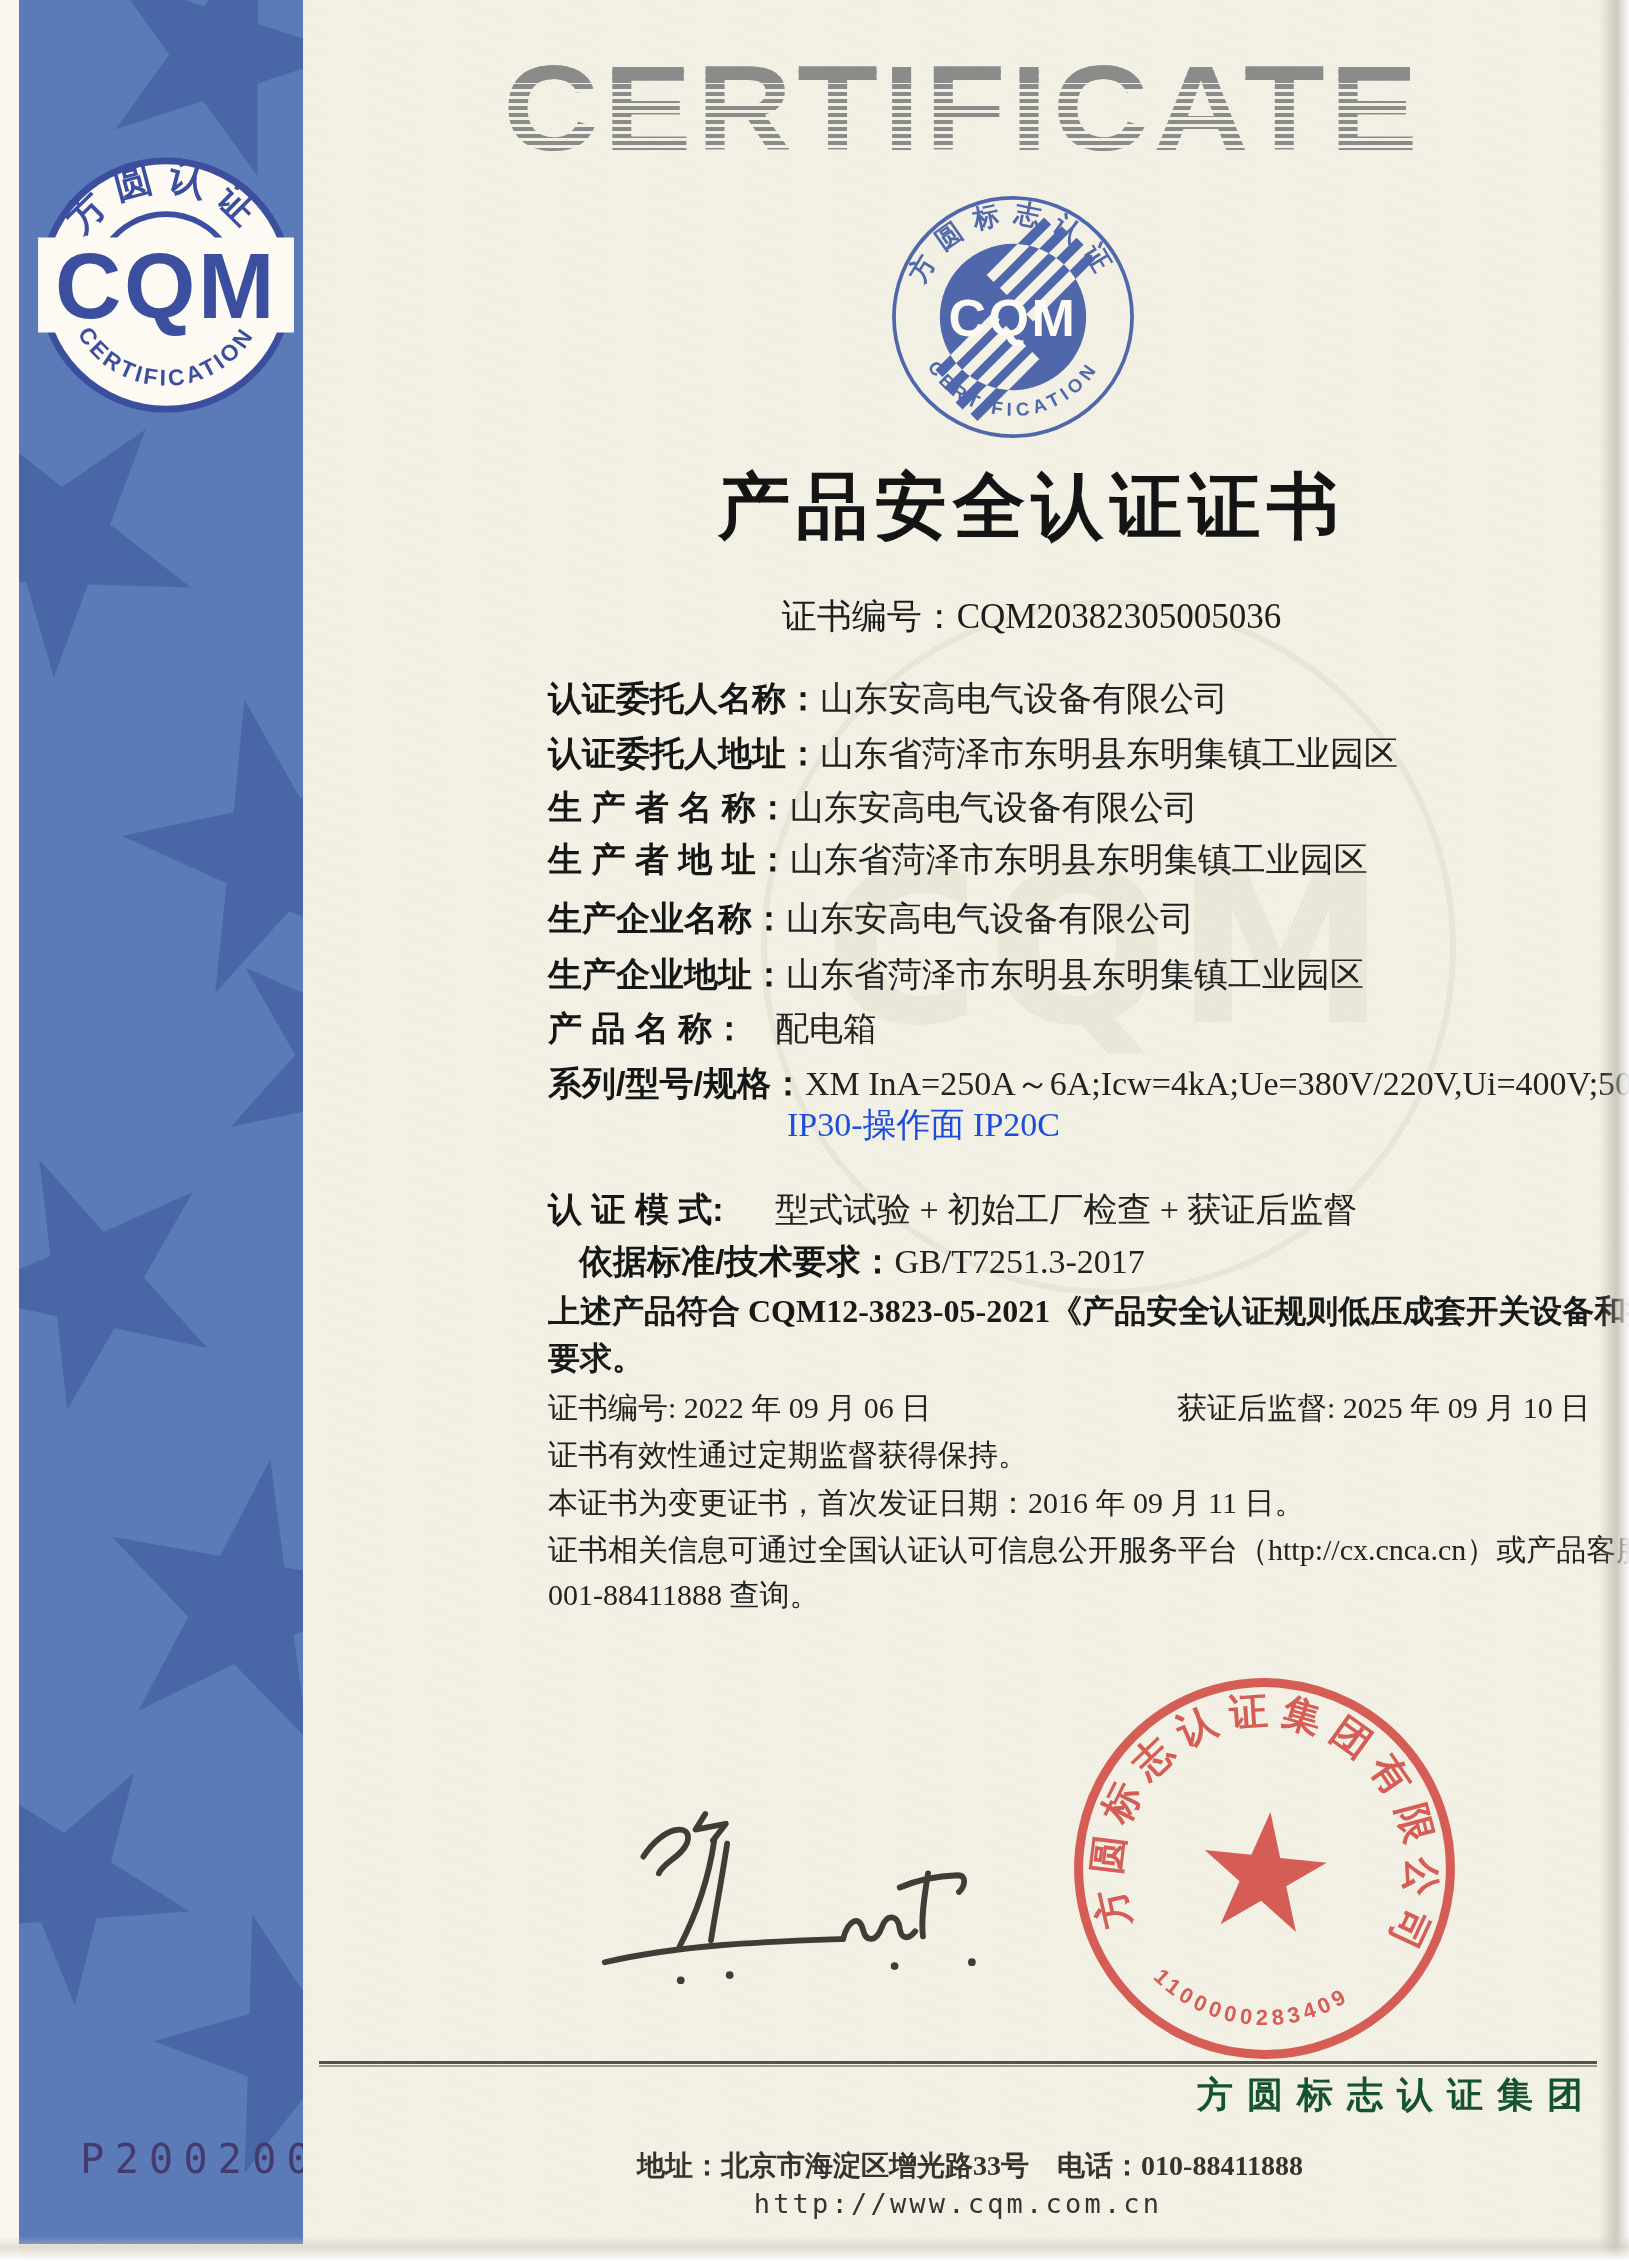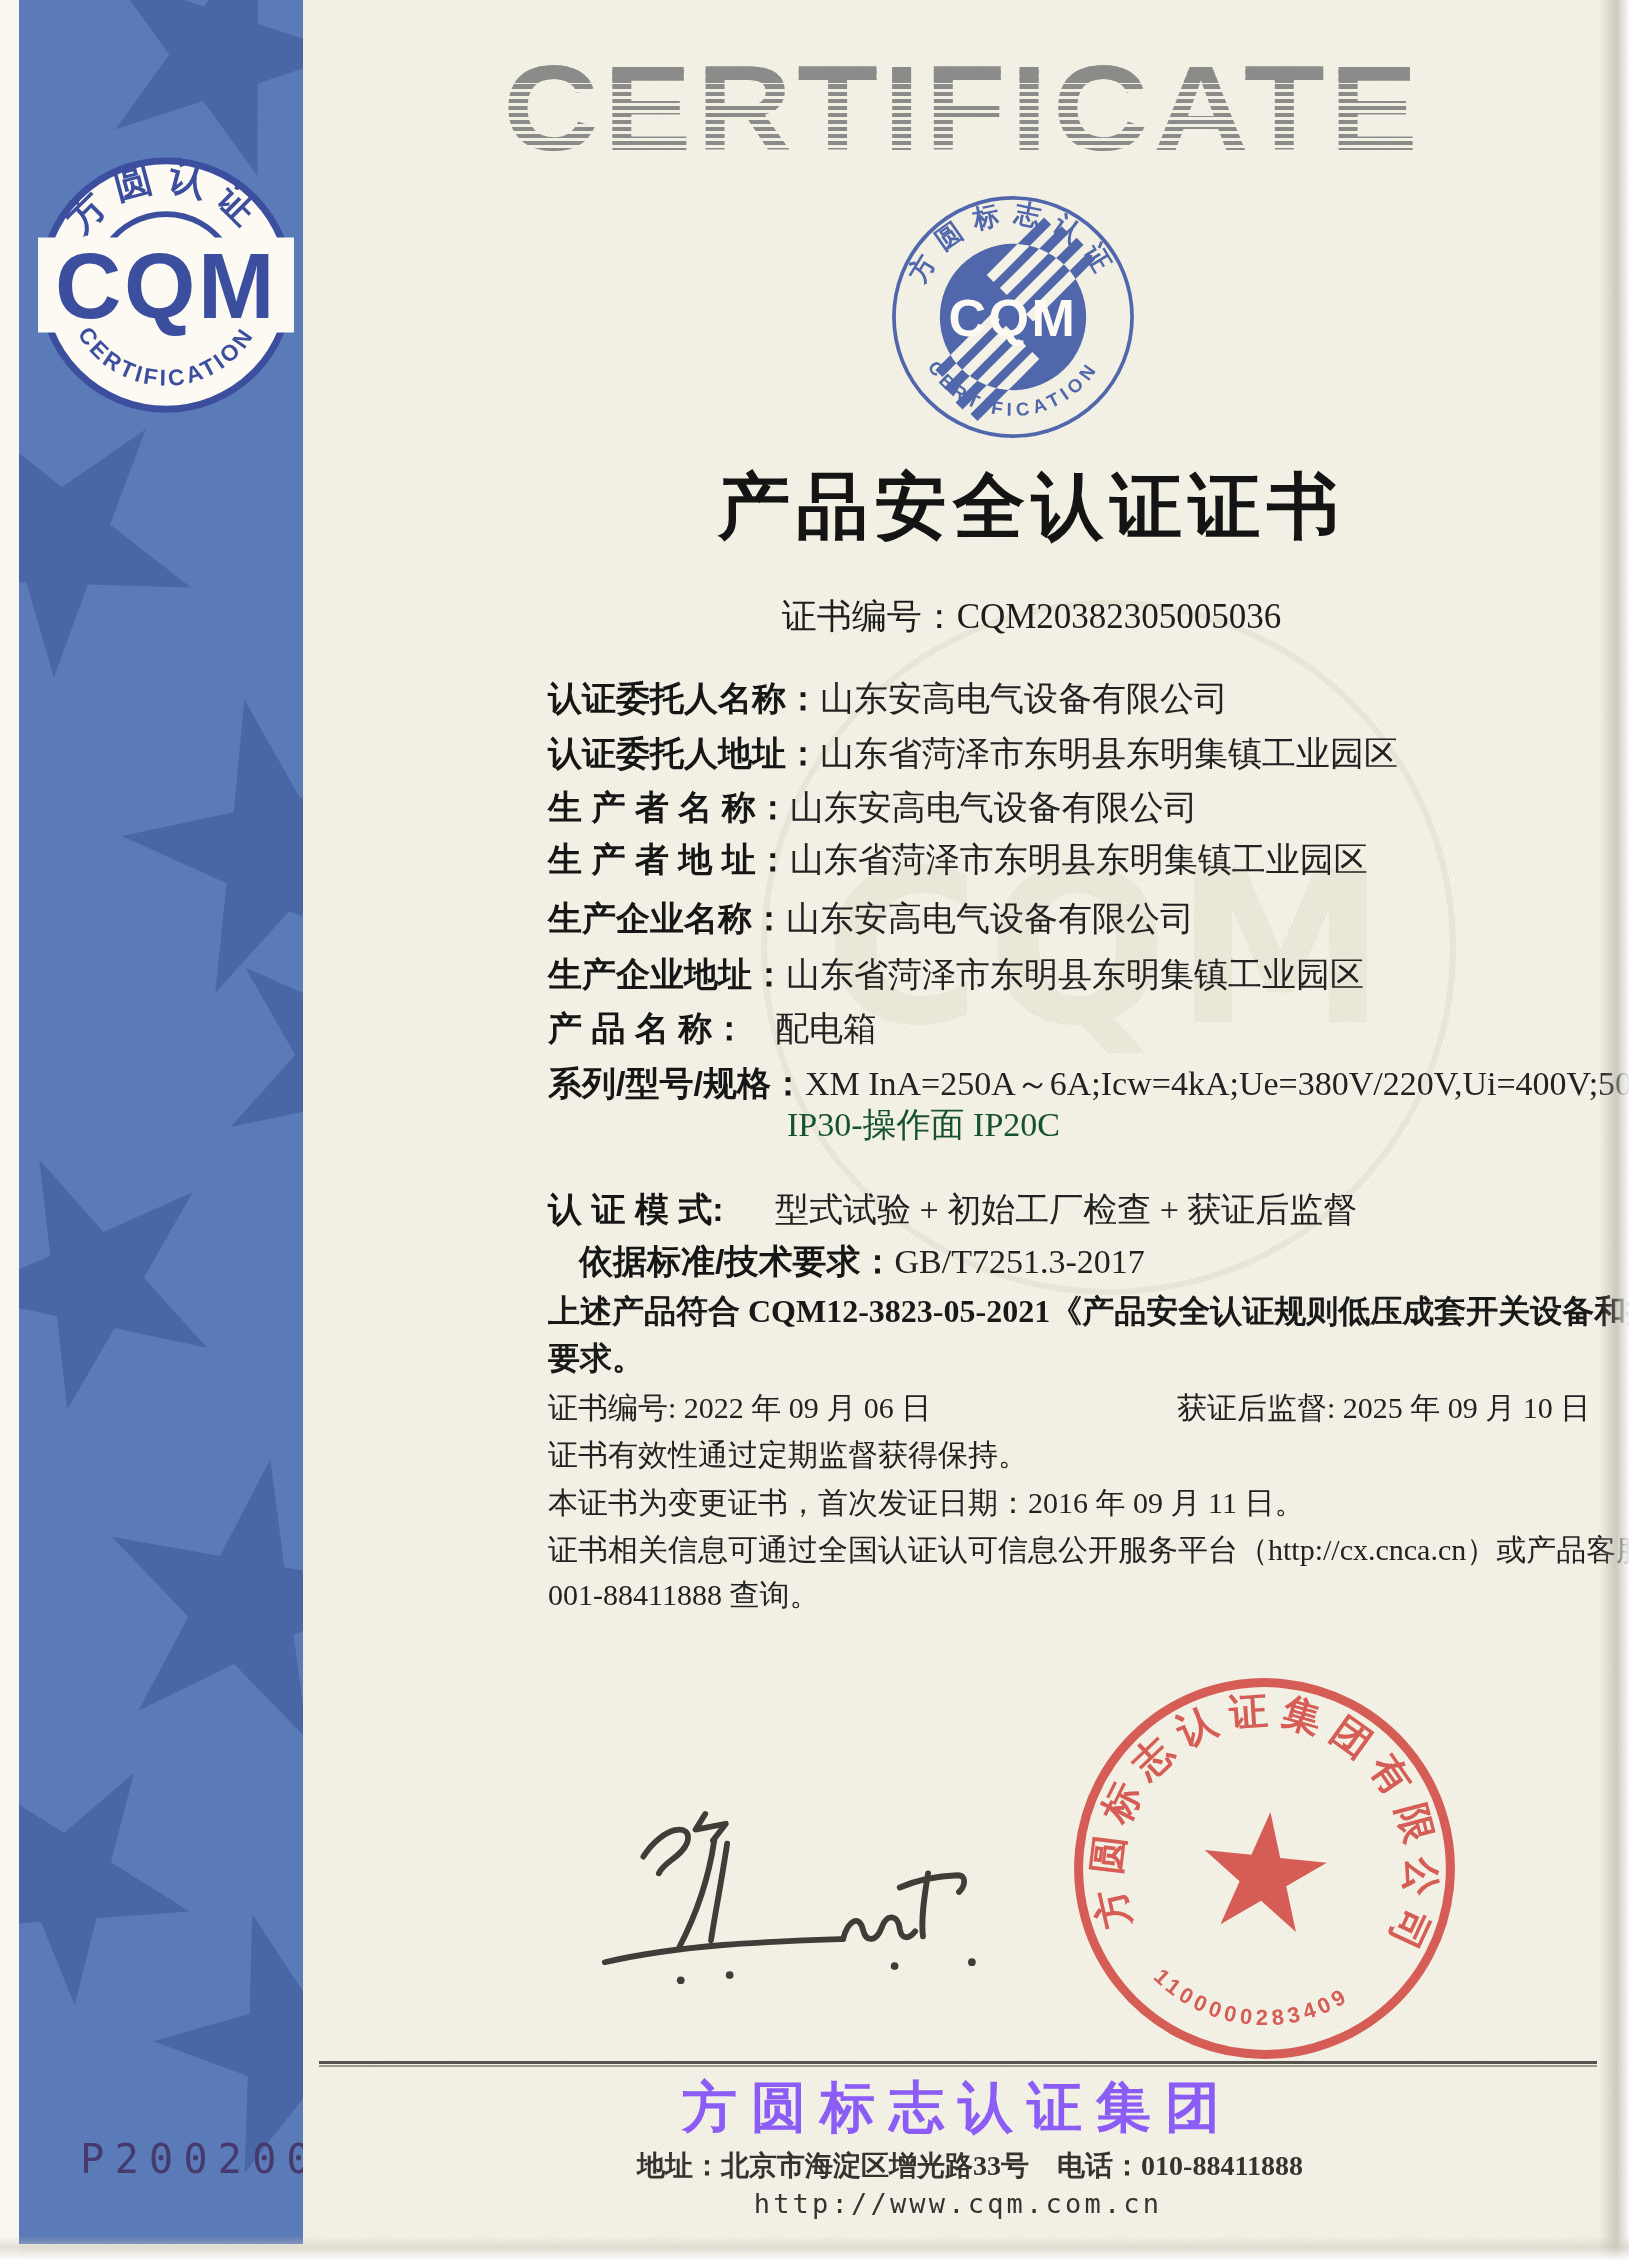--- a/index.html
+++ b/index.html
@@ -35,31 +35,31 @@
   
   .title{left:548px;top:459px;width:967px;text-align:center;
     font-size:72px;font-weight:900;letter-spacing:6.4px;color:#141414;white-space:nowrap;}
   .certno{left:548px;top:593px;width:967px;text-align:center;font-size:35px;color:#1d1d1d;white-space:nowrap;}
   .certno .lbl{font-family:"Liberation Sans","DejaVu Sans",sans-serif;font-weight:400;}
   .frow{left:548px;white-space:nowrap;font-size:34px;}
   .flabel{display:inline-block;min-width:227px;font-family:"Liberation Sans","DejaVu Sans",sans-serif;
     font-weight:700;font-size:34px;color:#161616;}
   .flabel.wide{min-width:300px;margin-left:31px;}
   .fvalue{font-size:34px;color:#222;}
-  .spec2{left:787px;font-size:34px;color:#14532d;white-space:nowrap;}
+  .spec2{left:787px;font-size:34px;color:#1d4ed8;white-space:nowrap;}
   .comp{left:548px;font-size:32px;font-weight:700;color:#191919;white-space:nowrap;}
   .small{font-size:30px;color:#222;white-space:nowrap;}
   
   .sig{left:567px;top:1778px;width:413px;height:219px;}
   .stamp{left:1067px;top:1671px;width:395px;height:395px;mix-blend-mode:multiply;opacity:.9;}
   
   .divider{left:319px;top:2061px;width:1278px;height:5.8px;
     background:linear-gradient(to bottom,#55534d 0 3.2px,rgba(0,0,0,0) 3.2px 4.5px,#9a978e 4.5px 5.8px);}
-  .f-org{left:319px;top:2071px;width:1278px;text-align:center;font-size:55px;font-weight:900;
-    letter-spacing:14px;color:#8b5cf6;white-space:nowrap;}
+  .f-org{left:319px;top:2071px;width:1278px;text-align:right;font-size:36px;font-weight:900;
+    letter-spacing:14px;color:#14532d;white-space:nowrap;}
   .f-addr{left:331px;top:2147px;width:1278px;text-align:center;font-size:28px;font-weight:700;
     color:#343330;white-space:nowrap;}
   .f-addr span{margin:0 14px;}
   .f-url{left:319px;top:2188px;width:1278px;text-align:center;
     font-family:"DejaVu Sans Mono","Liberation Mono",monospace;font-size:27px;letter-spacing:3.2px;color:#35332f;}
   .serial{left:81px;top:2136px;font-family:"DejaVu Sans Mono","Liberation Mono",monospace;
     font-size:40px;letter-spacing:10.3px;color:#453a6b;}
   
   .edge-right{left:1599px;top:0;width:31px;height:2261px;
     background:linear-gradient(to right,rgba(160,155,143,0) 0,rgba(160,155,143,.45) 55%,#fdfdfc 100%);}

